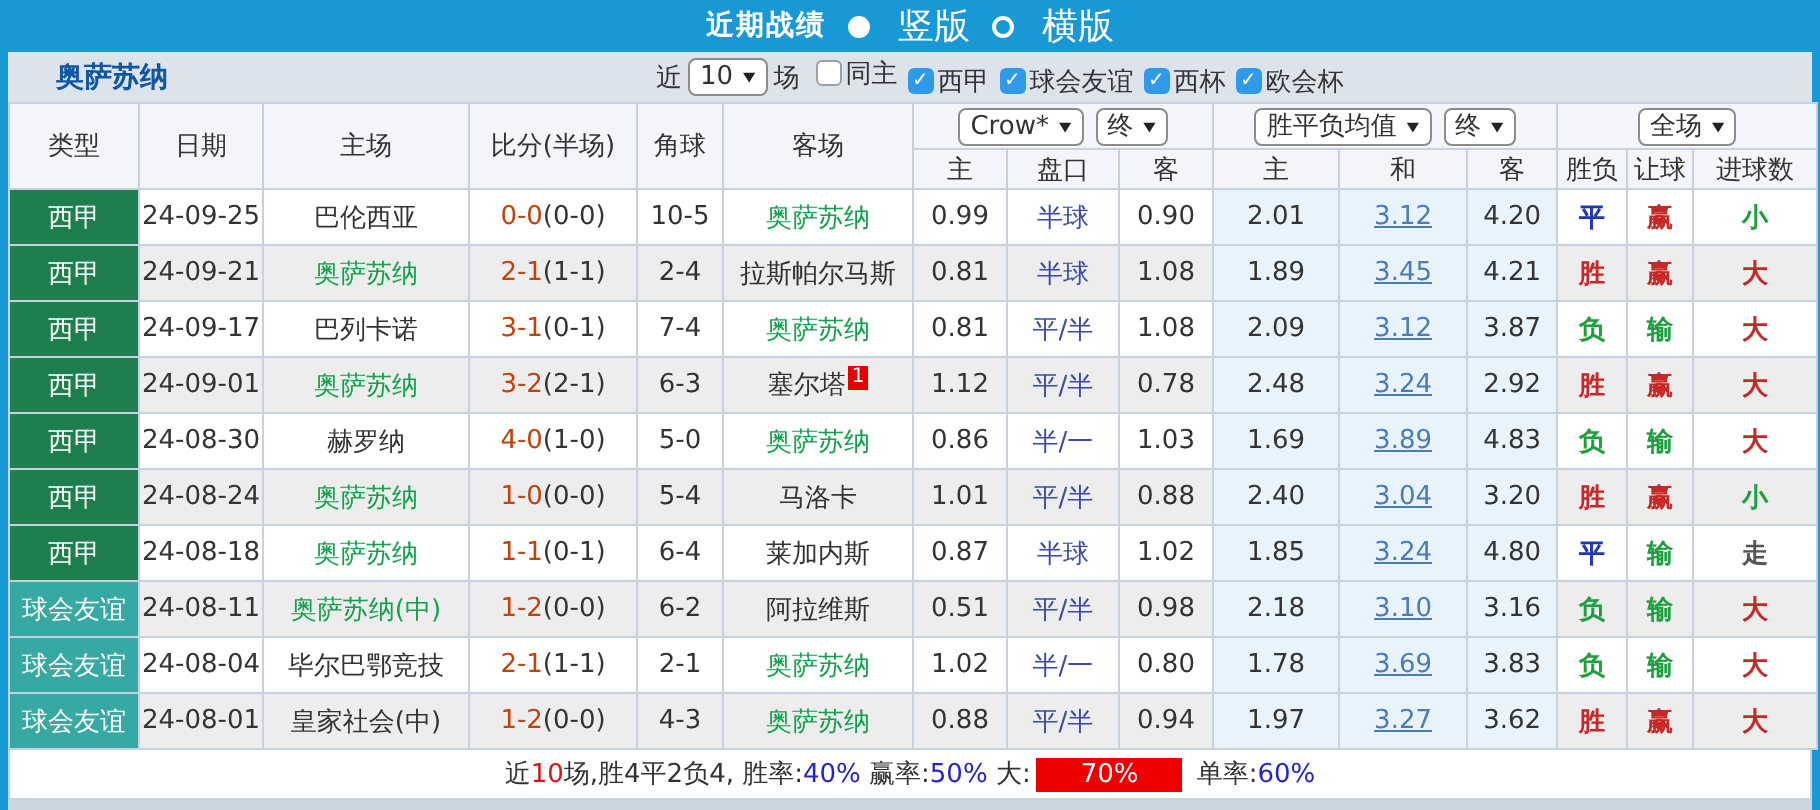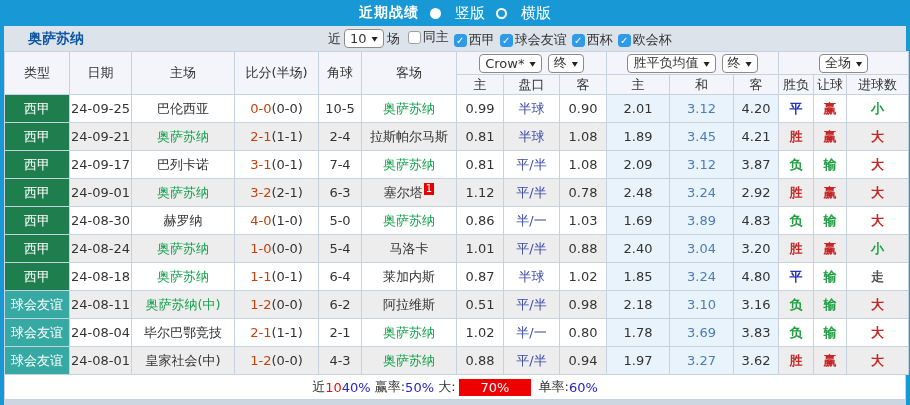--- a/index.html
+++ b/index.html
@@ -5,21 +5,21 @@
   * { margin:0; padding:0; box-sizing:border-box; }
   html,body { width:910px; }
   body { background:#1899d6; font-family:"DejaVu Sans","Liberation Sans",sans-serif; font-size:13px; color:#333; }
   .page { width:910px; }
 
   
   .topbar { height:26px; background:#1899d6; color:#fff; display:flex; align-items:center; justify-content:center; gap:14px; }
   .topbar-title { font-weight:bold; font-size:14px; letter-spacing:1px; }
   .radio { width:11px; height:11px; border:2px solid #fff; border-radius:50%; display:inline-block; margin-left:-3px; cursor:pointer; }
   .radio.filled { background:#fff; }
-  .topbar-opt { font-size:15px; cursor:pointer; }
+  .topbar-opt { font-size:18px; cursor:pointer; }
 
   
   .filterbar { height:25px; margin:0 4px; background:#dde3eb; display:flex; align-items:center; padding-left:24px; }
   .team-title { color:#0f57a0; font-weight:bold; font-size:14px; width:300px; }
   .filter-controls { display:flex; align-items:center; gap:3px; }
   .sel { background:#fff; border:1px solid #8b8b8b; border-radius:4px; padding:0 5px; height:19px; display:inline-flex; align-items:center; gap:5px; cursor:pointer; white-space:nowrap; }
   .caret { font-size:8px; color:#222; transform:scaleY(0.8); }
   .cb { display:inline-flex; align-items:center; margin-left:5px; cursor:pointer; }
   .cb .box { width:13px; height:13px; border:1px solid #9aa0a8; border-radius:3px; background:#fff; display:inline-flex; align-items:center; justify-content:center; font-size:10px; color:#fff; margin-right:2px; }
   .cb .box.checked { background:#2f9be8; border-color:#2f9be8; font-weight:bold; }
@@ -35,21 +35,21 @@
   tbody td { height:28px; }
   tbody tr.stripe td { background:#ededed; }
   td.type { color:#fff; }
   td.type.liga { background:#1e7e4e !important; }
   td.type.friendly { background:#36aaa2 !important; }
   td.team, span.team { color:#14a14d; }
   .score-main { color:#c2410c; }
   .score-half { color:#333; }
   td.hc { color:#3c4ba6; }
   td.avg { background:#e9f3fb !important; }
-  td.avg.mid { color:#4a7cb8; }
+  td.avg.mid { color:#4a7cb8;text-decoration:underline; }
   td.res { font-weight:bold; }
   .c-red { color:#c62828; }
   .c-blue { color:#2334b8; }
   .c-green { color:#1d9e3f; }
   .c-dark { color:#555; }
   .red-badge { display:inline-block; background:#e60000; color:#fff; font-size:10px; line-height:12px; padding:0 2px; vertical-align:super; margin-left:1px; }
 
   
   .summary { height:25px; margin:0 4px; background:#fff; border:1px solid #c6d2e0; border-top:none; display:flex; align-items:center; justify-content:center; white-space:pre; }
   .s-dark { color:#333; }
@@ -337,16 +337,16 @@
           <td class="avg">1.97</td>
           <td class="avg mid">3.27</td>
           <td class="avg">3.62</td>
           <td class="res c-red">胜</td>
           <td class="res c-red">赢</td>
           <td class="res c-red">大</td>
         </tr>
       </tbody>
   </table>
 
-  <div class="summary" id="summary"><span class="s-dark">近</span><span class="s-red">10</span><span class="s-blue">40%</span><span class="s-dark"> 赢率:</span><span class="s-blue">50%</span><span class="s-dark"> 大:</span><span class="s-badge">70%</span><span class="s-dark"> 单率:</span><span class="s-blue">60%</span></div>
+  <div class="summary" id="summary"><span class="s-dark">近</span><span class="s-red">10</span><span class="s-dark">场,胜4平2负4, 胜率:</span><span class="s-blue">40%</span><span class="s-dark"> 赢率:</span><span class="s-blue">50%</span><span class="s-dark"> 大:</span><span class="s-badge">70%</span><span class="s-dark"> 单率:</span><span class="s-blue">60%</span></div>
   <div class="bottomstrip"></div>
 
 </div>
 
 </body></html>

